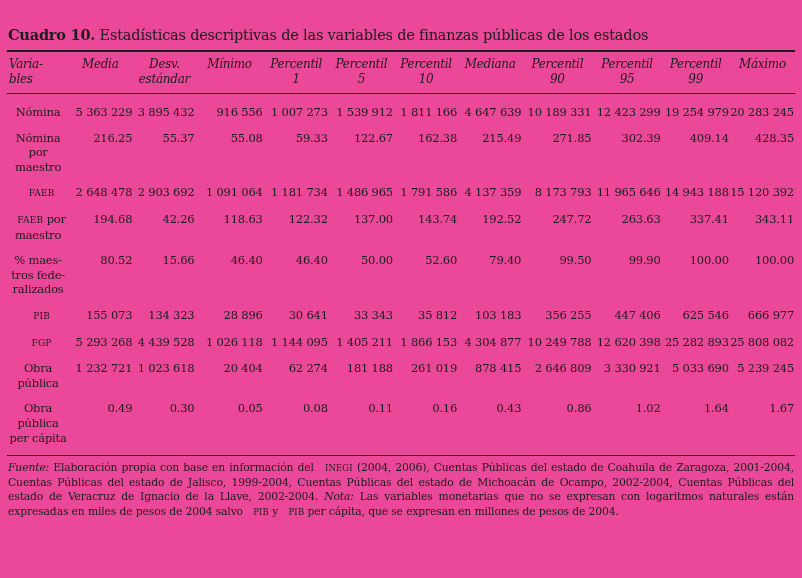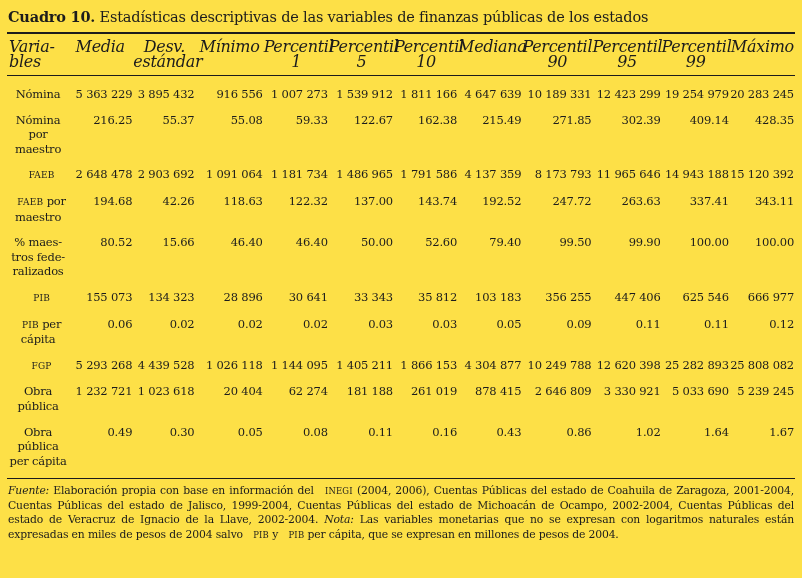--- a/index.html
+++ b/index.html
@@ -1,24 +1,24 @@
 <!DOCTYPE html>
 <html><head>
 <meta charset="utf-8">
 <style>
   html, body { margin: 0; padding: 0; }
   .page {
     position: relative;
     width: 802px;
     height: 578px;
     box-sizing: border-box;
-    background: #fde047;
+    background: #ec4899;
     color: #1c1c1c;
     font-family: "DejaVu Serif", serif;
-    padding: 5px 7px 0 7px;
+    padding: 23px 7px 0 7px;
     overflow: hidden;
   }
   .title {
     font-size: 14.5px;
     line-height: 20px;
     padding: 2px 0 5px 1px;
     letter-spacing: -0.2px;
   }
   .title .bold { font-weight: bold; }
 
@@ -26,21 +26,21 @@
     width: 100%;
     border-collapse: collapse;
     table-layout: fixed;
     border-top: 2px solid #1c1c1c;
     border-bottom: 1.6px solid #1c1c1c;
   }
   thead tr { border-bottom: 1.6px solid #1c1c1c; }
   th {
     font-style: italic;
     font-weight: normal;
-    font-size: 16px;
+    font-size: 12px;
     line-height: 15px;
     text-align: center;
     vertical-align: top;
     padding: 5px 0 6px 0;
     letter-spacing: -0.3px;
   }
   th.first { text-align: left; padding-left: 2px; }
   td {
     font-size: 11.5px;
     line-height: 14.6px;
@@ -222,35 +222,20 @@
           <td>30 641</td>
           <td>33 343</td>
           <td>35 812</td>
           <td>103 183</td>
           <td>356 255</td>
           <td>447 406</td>
           <td>625 546</td>
           <td>666 977</td>
         </tr>
         <tr>
-          <td class="label"><span class="sc">PIB</span> per
-cápita</td>
-          <td>0.06</td>
-          <td>0.02</td>
-          <td>0.02</td>
-          <td>0.02</td>
-          <td>0.03</td>
-          <td>0.03</td>
-          <td>0.05</td>
-          <td>0.09</td>
-          <td>0.11</td>
-          <td>0.11</td>
-          <td>0.12</td>
-        </tr>
-        <tr>
           <td class="label"><span class="sc">FGP</span></td>
           <td>5 293 268</td>
           <td>4 439 528</td>
           <td>1 026 118</td>
           <td>1 144 095</td>
           <td>1 405 211</td>
           <td>1 866 153</td>
           <td>4 304 877</td>
           <td>10 249 788</td>
           <td>12 620 398</td>

